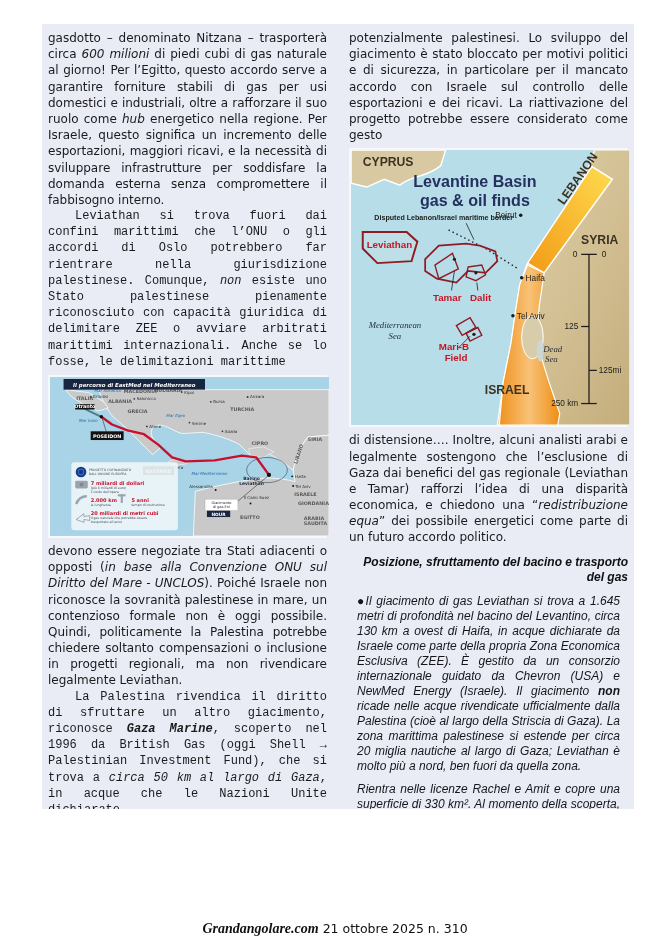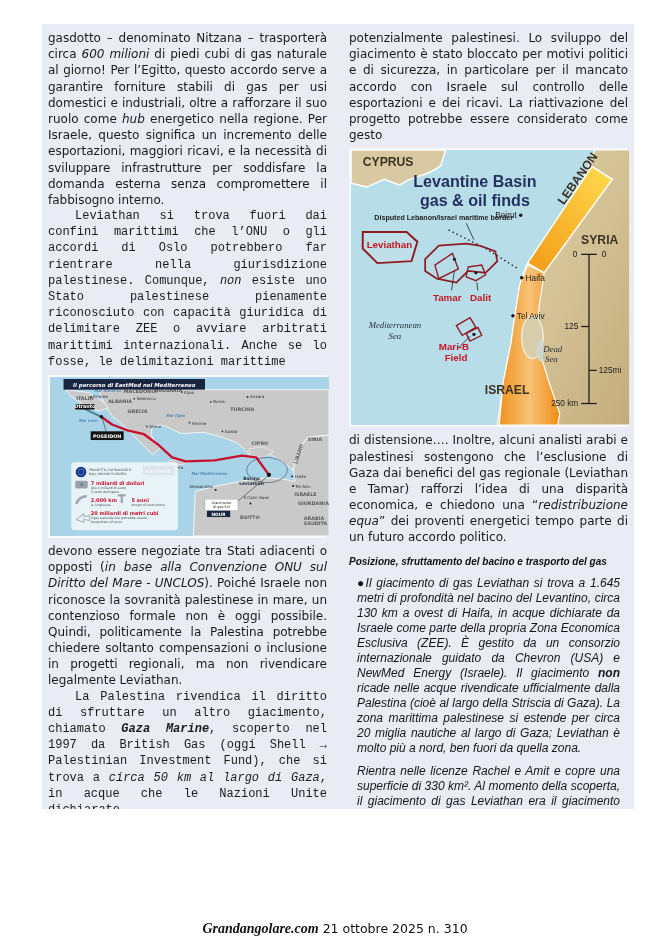--- a/index.html
+++ b/index.html
@@ -16,21 +16,21 @@
   .body-text p{
     margin:0;font-size:12px;line-height:1.35;text-align:justify;color:#1b1b1d;
   }
   p.indent{text-indent:27px;font-family:Liberation Mono, monospace;}
   .seg-i{font-style:italic;}
   .seg-b{font-weight:bold;}
   .seg-bi{font-weight:bold;font-style:italic;}
   figure{margin:5px 0;border:2px solid #f7f8fc;line-height:0;background:#fff;}
   .section-heading{
     font-family:"Liberation Sans",sans-serif;font-weight:bold;font-style:italic;
-    font-size:10px;line-height:1.3;margin:9px 0 3px 0;color:#101014;
+    font-size:12px;line-height:1.3;margin:9px 0 3px 0;color:#101014;text-align:right;
   }
   .italic-block p{
     font-family:"Liberation Sans",sans-serif;font-style:italic;
     font-size:12px;line-height:1.25;text-align:justify;margin:8px;color:#16161a;
   }
   .footer{
     position:absolute;left:0;top:921px;width:670px;text-align:center;
     font-size:12.5px;color:#101010;
   }
   .footer .brand{
@@ -171,21 +171,21 @@
         <text x="42" y="142.5" class="em-red-big">20 miliardi di metri cubi</text>
         <text x="42" y="147" class="em-cap">Il gas naturale che potrebbe essere</text>
         <text x="42" y="151" class="em-cap">trasportato all'anno</text>
 
         <rect x="14" y="2" width="146" height="11" fill="#17253f"></rect>
         <text x="87" y="9.8" font-size="5.6" font-weight="bold" font-style="italic" fill="#ffffff" text-anchor="middle">Il percorso di EastMed nel Mediterraneo</text>
       </svg>
     </figure>
 
     <p><span>devono essere negoziate tra Stati adiacenti o opposti (</span><span class="seg-i">in base alla Convenzione ONU sul Diritto del Mare - UNCLOS</span><span>). Poiché Israele non riconosce la sovranità palestinese in mare, un contenzioso formale non è oggi possibile. Quindi, politicamente la Palestina potrebbe chiedere soltanto compensazioni o inclusione in progetti regionali, ma non rivendicare legalmente Leviathan.</span></p>
-    <p class="indent"><span>La Palestina rivendica il diritto di sfruttare un altro giacimento, chiamato </span><span class="seg-bi">Gaza Marine</span><span>, scoperto nel 1997 da British Gas (oggi Shell → Palestinian Investment Fund), che si trova a </span><span class="seg-i">circa 50 km al largo di Gaza</span><span>, in acque che le Nazioni Unite dichiarate</span></p>
+    <p class="indent"><span>La Palestina rivendica il diritto di sfruttare un altro giacimento, riconosce </span><span class="seg-bi">Gaza Marine</span><span>, scoperto nel 1996 da British Gas (oggi Shell → Palestinian Investment Fund), che si trova a </span><span class="seg-i">circa 50 km al largo di Gaza</span><span>, in acque che le Nazioni Unite dichiarate</span></p>
   </div>
 
   <div class="col body-text">
     <p><span>potenzialmente palestinesi. Lo sviluppo del giacimento è stato bloccato per motivi politici e di sicurezza, in particolare per il mancato accordo con Israele sul controllo delle esportazioni e dei ricavi. La riattivazione del progetto potrebbe essere considerato come gesto</span></p>
 
     <figure>
       <svg width="279" height="275" viewBox="0 0 286 282">
         <defs>
           <linearGradient id="tanGrad" x1="0" y1="0" x2="1" y2="1">
             <stop offset="0" stop-color="#e3d5ae"></stop>
@@ -264,21 +264,21 @@
         <text x="257" y="110" class="lv-scale">0</text>
         <line x1="236" y1="181" x2="244" y2="181" stroke="#1c1c1c" stroke-width="1.3"></line>
         <text x="233" y="184" class="lv-scale" text-anchor="end">125</text>
         <line x1="244" y1="226" x2="252" y2="226" stroke="#1c1c1c" stroke-width="1.3"></line>
         <text x="254" y="229" class="lv-scale">125mi</text>
         <line x1="236" y1="260" x2="252" y2="260" stroke="#1c1c1c" stroke-width="1.3"></line>
         <text x="233" y="263" class="lv-scale" text-anchor="end">250 km</text>
       </svg>
     </figure>
 
-    <p><span>di distensione…. Inoltre, alcuni analisti arabi e palestinesi sostengono che l’esclusione di Gaza dai benefici del gas regionale (Leviathan e Tamar) rafforzi l’idea di una disparità economica, e chiedono una “</span><span class="seg-i">redistribuzione equa</span><span>” dei proventi energetici tempo parte di un futuro accordo politico.</span></p>
+    <p><span>di distensione…. Inoltre, alcuni analisti arabi e legalmente sostengono che l’esclusione di Gaza dai benefici del gas regionale (Leviathan e Tamar) rafforzi l’idea di una disparità economica, e chiedono una “</span><span class="seg-i">redistribuzione equa</span><span>” dei possibile energetici come parte di un futuro accordo politico.</span></p>
 
     <div class="section-heading">Posizione, sfruttamento del bacino e trasporto del gas</div>
 
     <div class="italic-block">
       <p><span>●Il giacimento di gas Leviathan si trova a 1.645 metri di profondità nel bacino del Levantino, circa 130 km a ovest di Haifa, in acque dichiarate da Israele come parte della propria Zona Economica Esclusiva (ZEE). È gestito da un consorzio internazionale guidato da Chevron (USA) e NewMed Energy (Israele). Il giacimento </span><span class="seg-b">non</span><span> ricade nelle acque rivendicate ufficialmente dalla Palestina (cioè al largo della Striscia di Gaza). La zona marittima palestinese si estende per circa 20 miglia nautiche al largo di Gaza; Leviathan è molto più a nord, ben fuori da quella zona.</span></p>
       <p><span>Rientra nelle licenze Rachel e Amit e copre una superficie di 330 km². Al momento della scoperta, il giacimento di gas Leviathan era il giacimento più importante mai trovato nell’area subesplorata del bacino levantino, che copre circa 83.000 km² della regione orientale del Mediterraneo.</span></p>
     </div>
   </div>
 </div>
 

